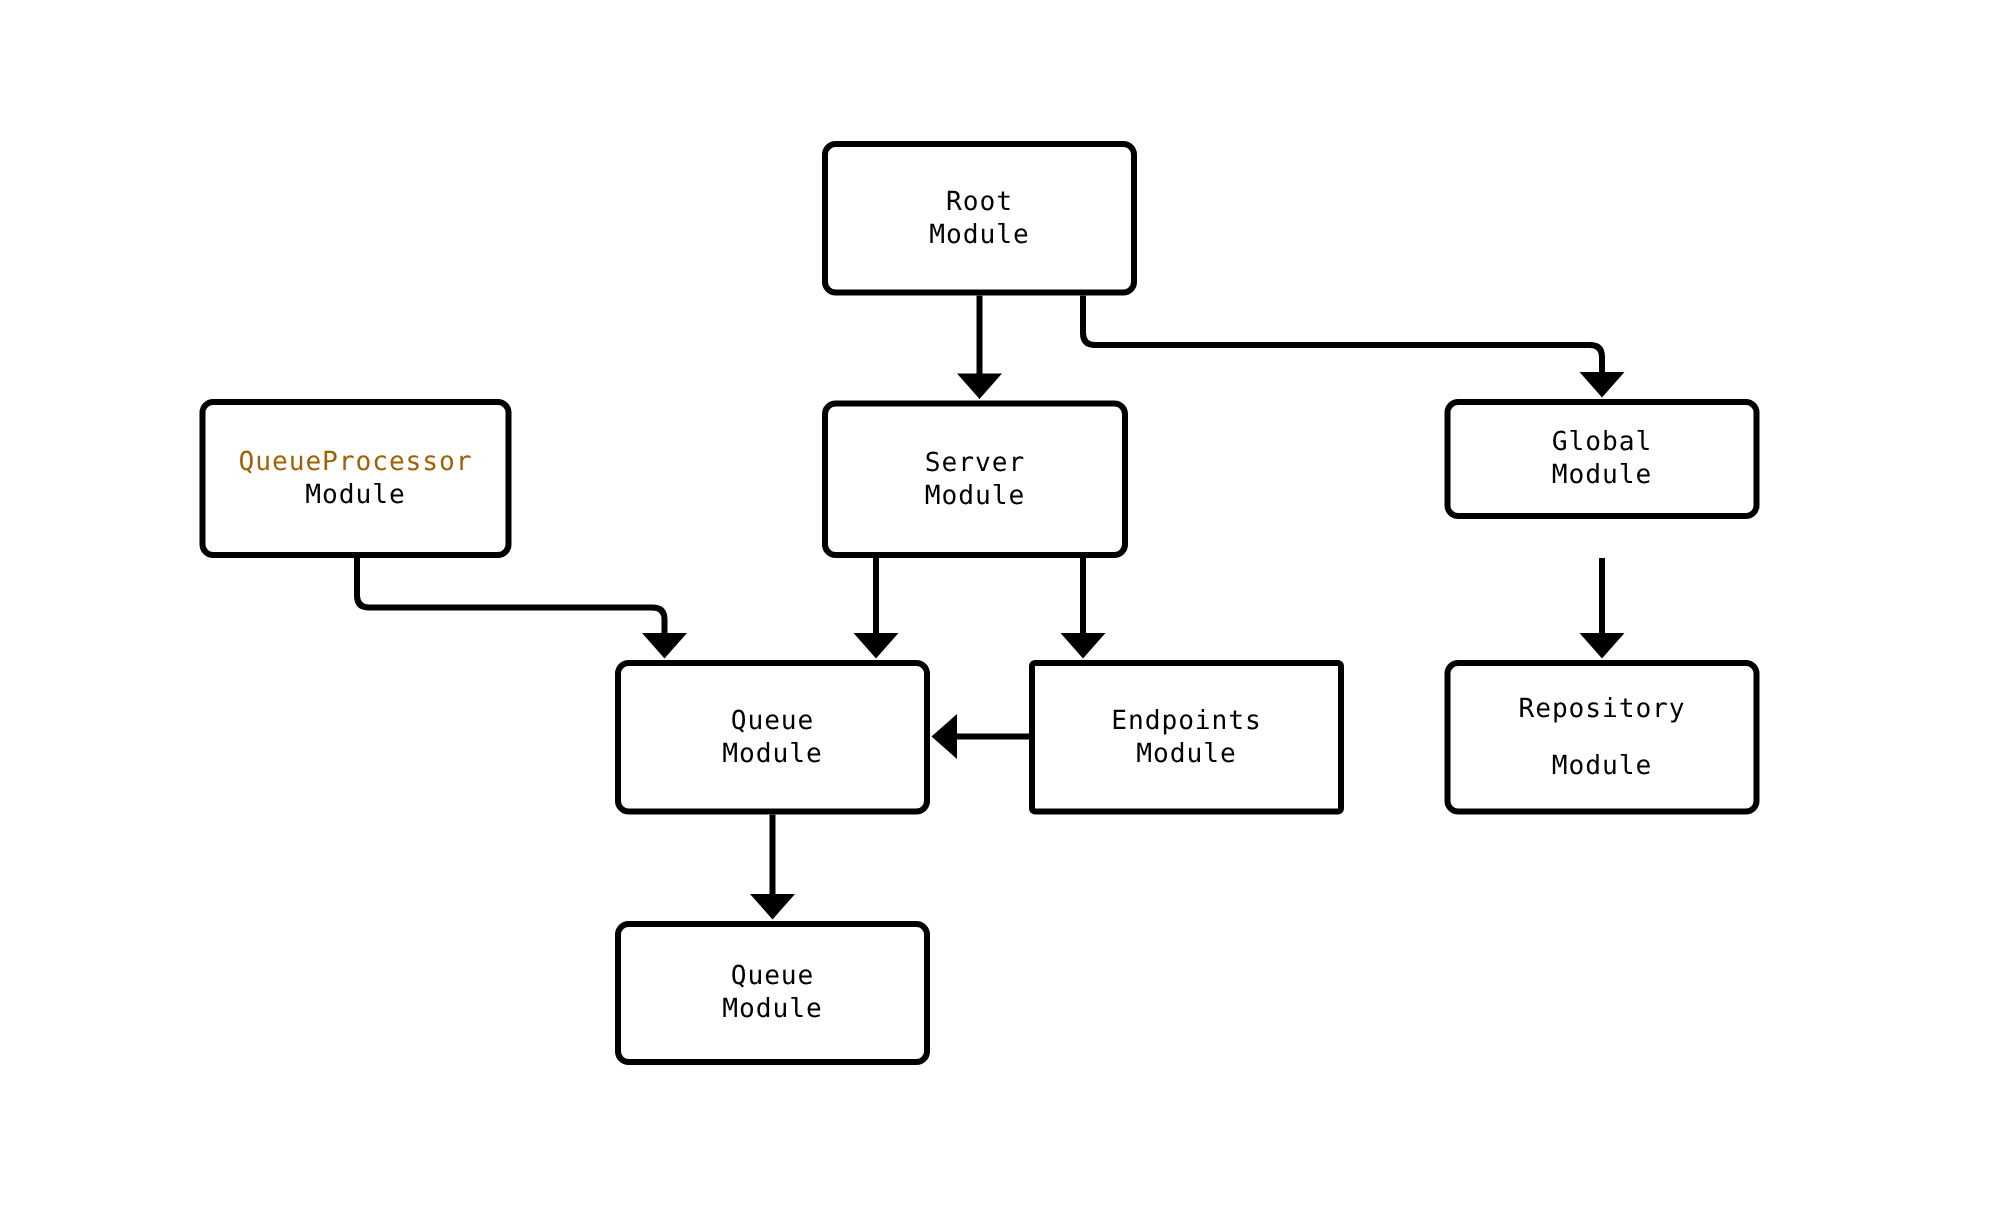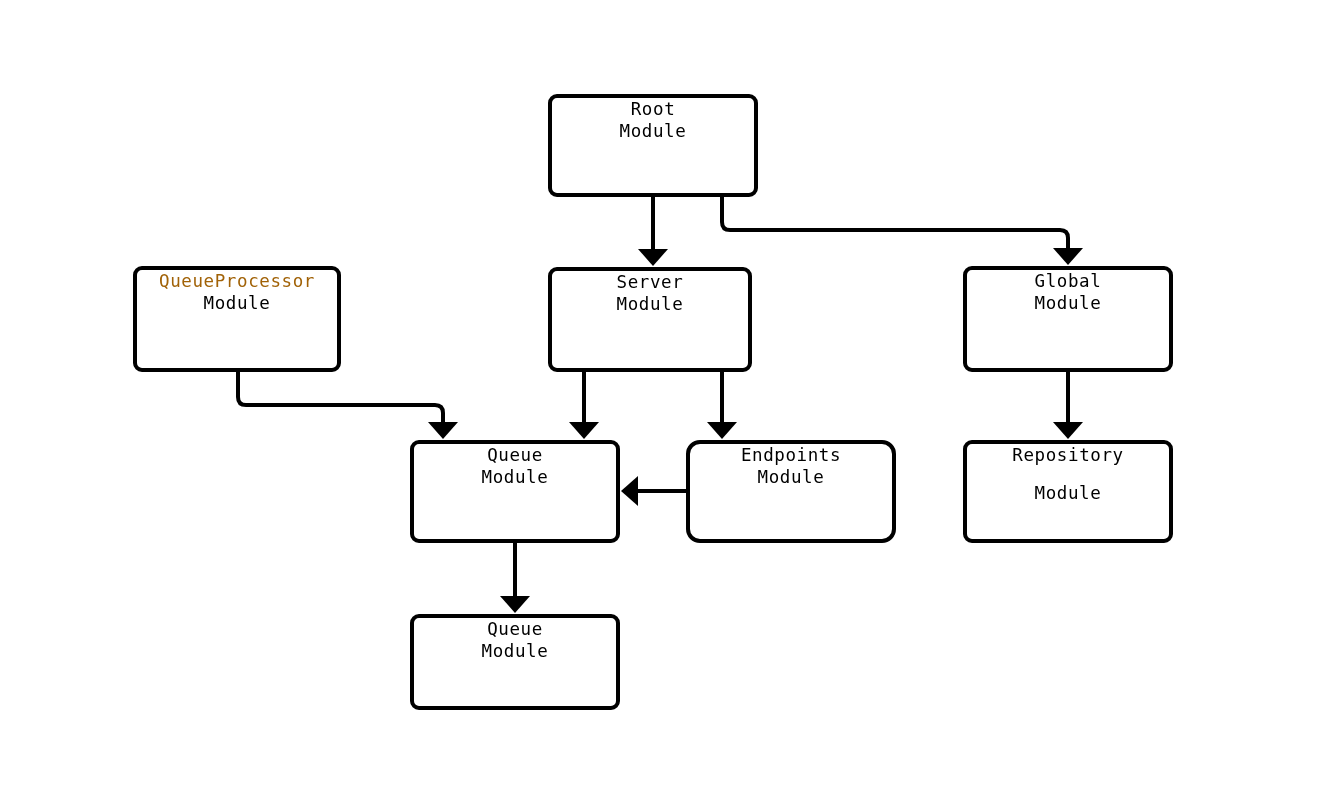--- a/index.html
+++ b/index.html
@@ -35,20 +35,21 @@
   }
   .node {
     position: absolute;
     box-sizing: border-box;
     background: #ffffff;
     border: 4px solid #000000;
     border-radius: 9px;
     display: flex;
     flex-direction: column;
     align-items: center;
+    justify-content: center;
     text-align: center;
   }
   .node-line {
     font-family: "DejaVu Sans Mono", "Liberation Mono", monospace;
     font-size: 17.5px;
     line-height: 22px;
     color: #000000;
     letter-spacing: 0.6px;
     white-space: pre;
   }
@@ -99,29 +100,29 @@
         <div class="node-line" style="color: rgb(0, 0, 0);">Module</div>
       </div>
       <div class="node" style="left: 133px; top: 266px; width: 208px; height: 106px; border-color: rgb(0, 0, 0); border-width: 4px; border-radius: 9px;">
         <div class="node-line" style="color: #a16207;">QueueProcessor</div>
         <div class="node-line" style="color: rgb(0, 0, 0);">Module</div>
       </div>
       <div class="node" style="left: 548px; top: 267px; width: 204px; height: 105px; border-color: rgb(0, 0, 0); border-width: 4px; border-radius: 9px;">
         <div class="node-line" style="color: rgb(0, 0, 0);">Server</div>
         <div class="node-line" style="color: rgb(0, 0, 0);">Module</div>
       </div>
-      <div class="node" style="left: 963px; top: 266px; width: 210px; height: 106px; border-color: rgb(0, 0, 0); border-width: 4px; border-radius: 9px;">
+      <div class="node" style="left: 963px; top: 266px; width: 210px; height: 80px; border-color: rgb(0, 0, 0); border-width: 4px; border-radius: 9px;">
         <div class="node-line" style="color: rgb(0, 0, 0);">Global</div>
         <div class="node-line" style="color: rgb(0, 0, 0);">Module</div>
       </div>
       <div class="node" style="left: 410px; top: 440px; width: 210px; height: 103px; border-color: rgb(0, 0, 0); border-width: 4px; border-radius: 9px;">
         <div class="node-line" style="color: rgb(0, 0, 0);">Queue</div>
         <div class="node-line" style="color: rgb(0, 0, 0);">Module</div>
       </div>
-      <div class="node" style="left: 686px; top: 440px; width: 210px; height: 103px; border-color: rgb(0, 0, 0); border-width: 4px; border-radius: 14px;">
+      <div class="node" style="left: 686px; top: 440px; width: 210px; height: 103px; border-color: rgb(0, 0, 0); border-width: 4px; border-radius: 4px;">
         <div class="node-line" style="color: rgb(0, 0, 0);">Endpoints</div>
         <div class="node-line" style="color: rgb(0, 0, 0);">Module</div>
       </div>
       <div class="node" style="left: 963px; top: 440px; width: 210px; height: 103px; border-color: rgb(0, 0, 0); border-width: 4px; border-radius: 9px; gap: 16px;">
         <div class="node-line" style="color: rgb(0, 0, 0);">Repository</div>
         <div class="node-line" style="color: rgb(0, 0, 0);">Module</div>
       </div>
       <div class="node" style="left: 410px; top: 614px; width: 210px; height: 96px; border-color: rgb(0, 0, 0); border-width: 4px; border-radius: 9px;">
         <div class="node-line" style="color: rgb(0, 0, 0);">Queue</div>
         <div class="node-line" style="color: rgb(0, 0, 0);">Module</div>

